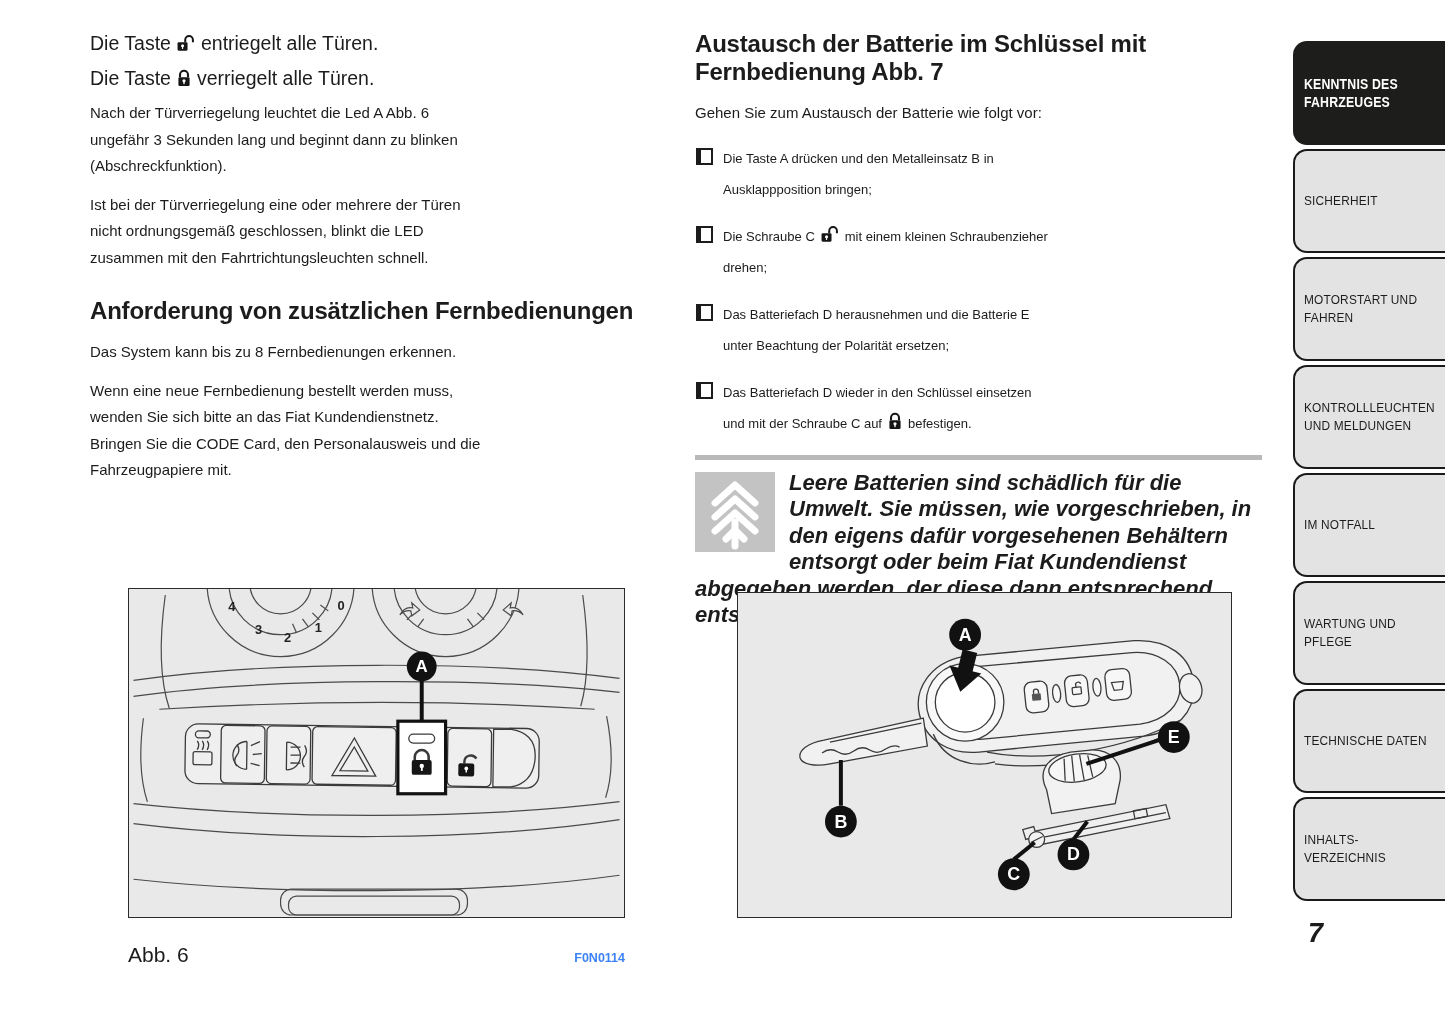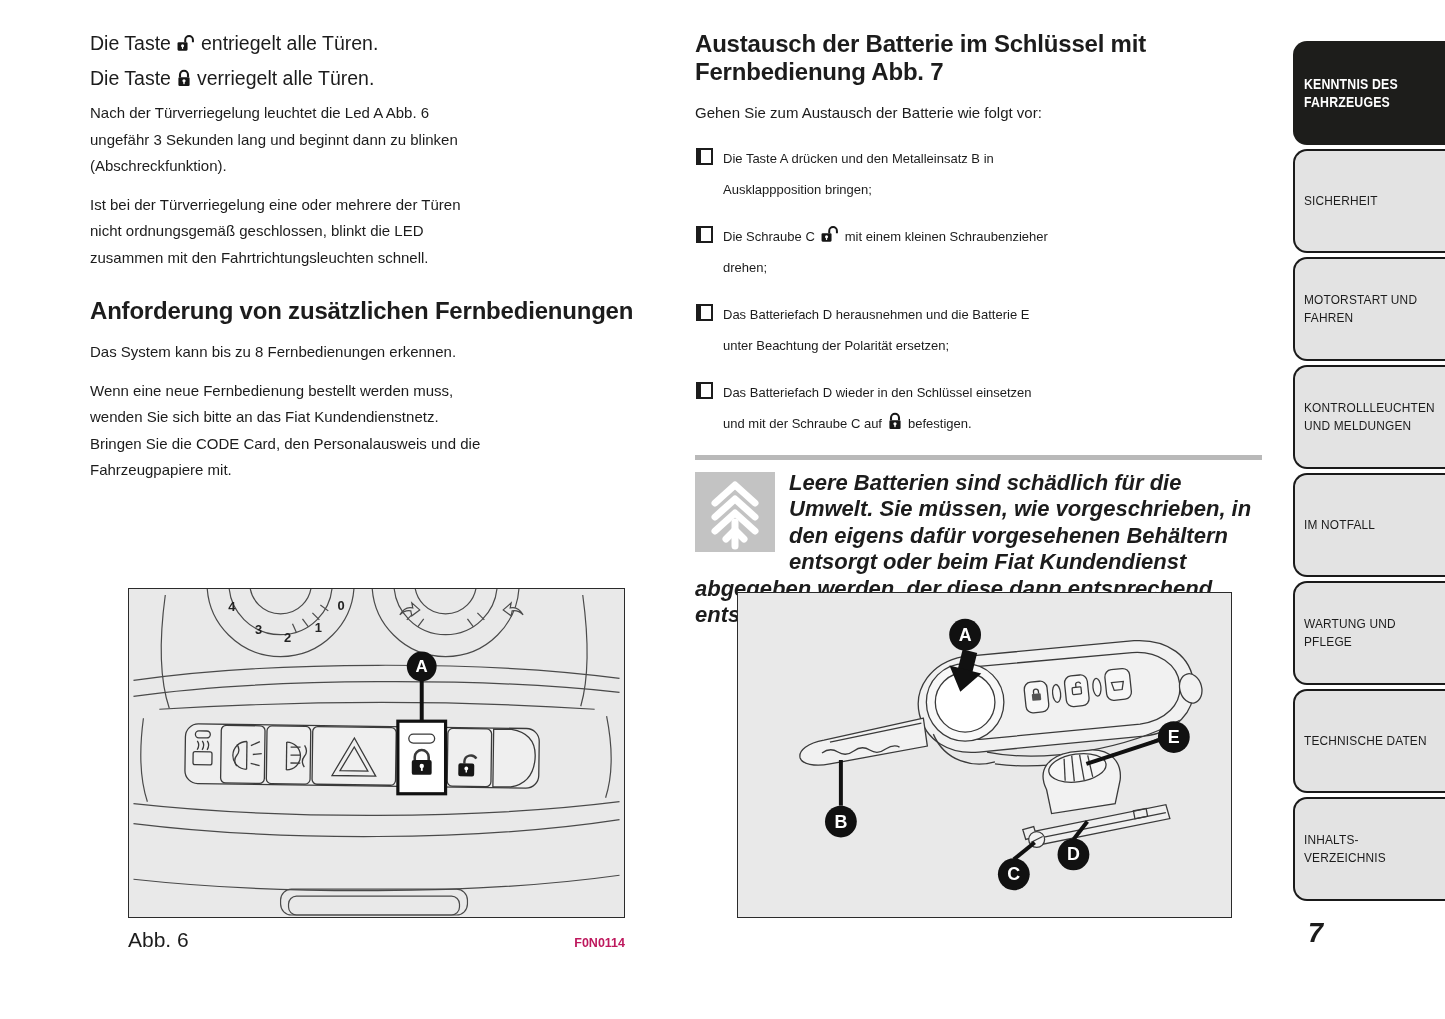--- a/index.html
+++ b/index.html
@@ -21,23 +21,23 @@
   .ic-lock{display:inline-block;vertical-align:-3px;margin:0 5px;}
   
   .warn-rule{height:5px;background:#b9b9b9;margin:16px 0 10px;}
   .warning{font-size:22px;line-height:26.5px;font-weight:bold;font-style:italic;}
   .env-icon{float:left;width:80px;height:80px;margin:2px 14px 4px 0;}
   
   .figure{position:absolute;}
   #figure6{left:128px;top:588px;width:497px;}
   #figure7{left:737px;top:592px;width:495px;}
   .fig-frame{display:block;background:#e9e9e9;border:1.5px solid #2b2b2b;box-sizing:border-box;}
-  .fig-caption-row{display:flex;justify-content:space-between;align-items:baseline;margin-top:10px;}
+  .fig-caption-row{display:flex;justify-content:space-between;align-items:baseline;margin-top:25px;}
   .fig-caption{font-size:21px;color:#1c1c1c;}
-  .fig-code{font-size:12.5px;font-weight:bold;color:#be185d;}
+  .fig-code{font-size:12.5px;font-weight:bold;color:#3b82f6;}
   .art{stroke:#4a4a4a;stroke-width:1.2;fill:none;}
   .art2{stroke:#3a3a3a;stroke-width:1.3;fill:none;}
   .cellfill{fill:#efefef;}
   
   #sidebar{position:absolute;left:1293px;top:41px;width:160px;}
   .tab{box-sizing:border-box;height:104px;margin-bottom:4px;background:#e3e3e3;
        border:2px solid #1a1a1a;border-right:none;border-radius:14px 0 0 14px;
        display:flex;align-items:center;padding-left:9px;}
   .tab.active{background:#1d1d1b;border-color:#1d1d1b;color:#fff;}
   .tab-label{display:block;font-size:13.5px;line-height:1.3;white-space:pre-line;

